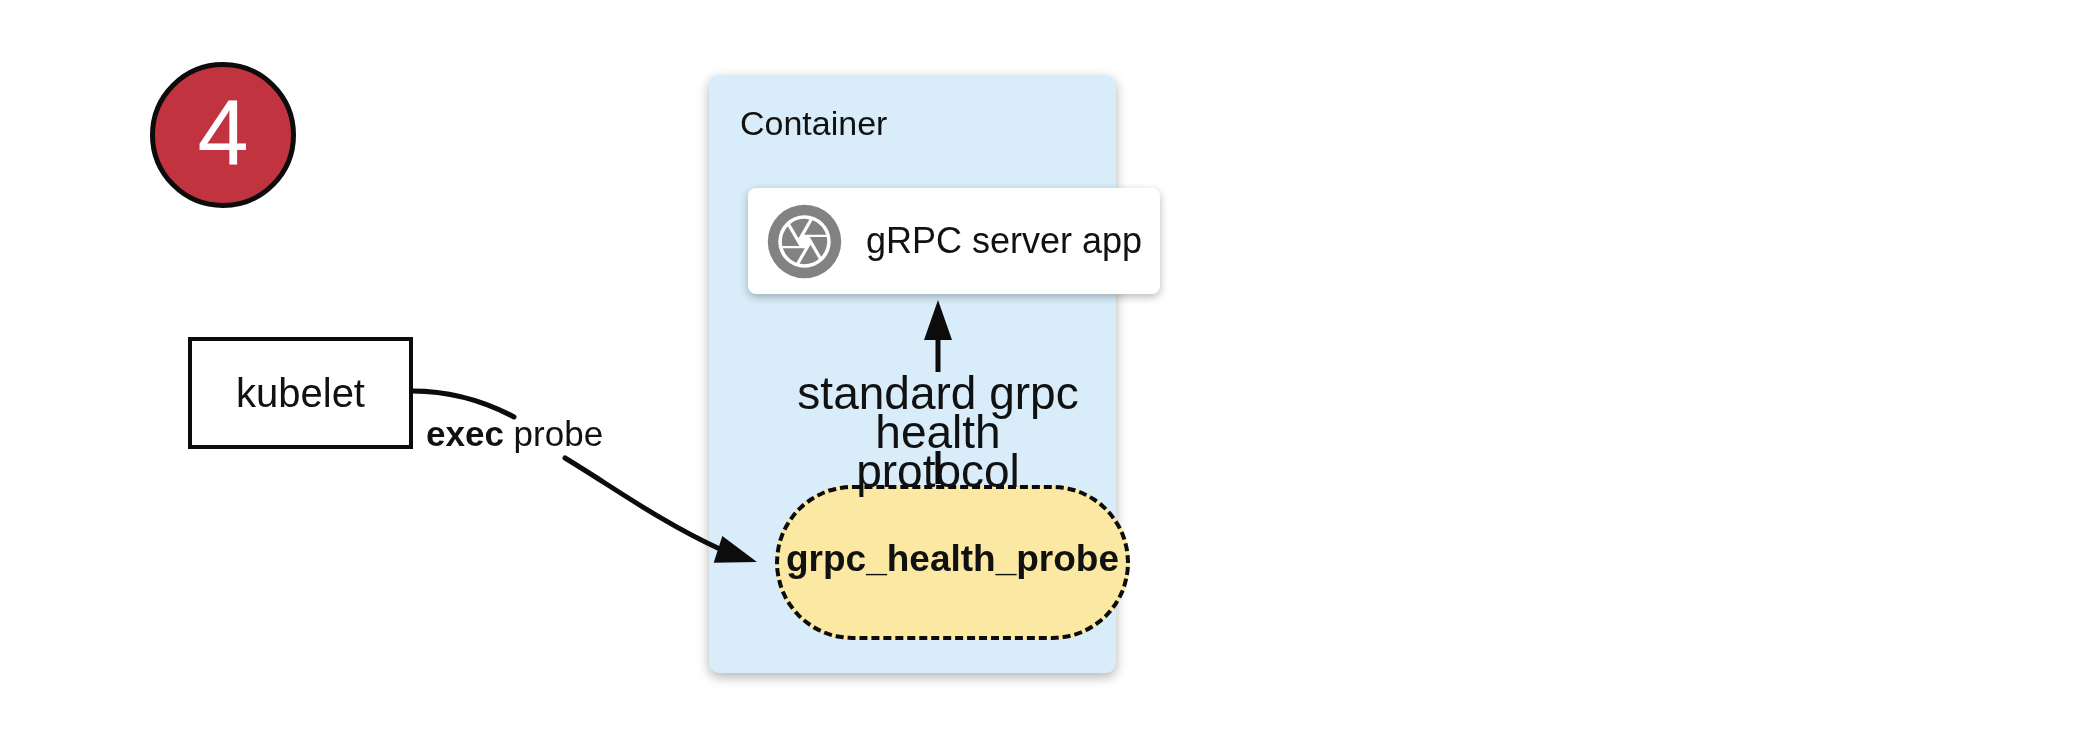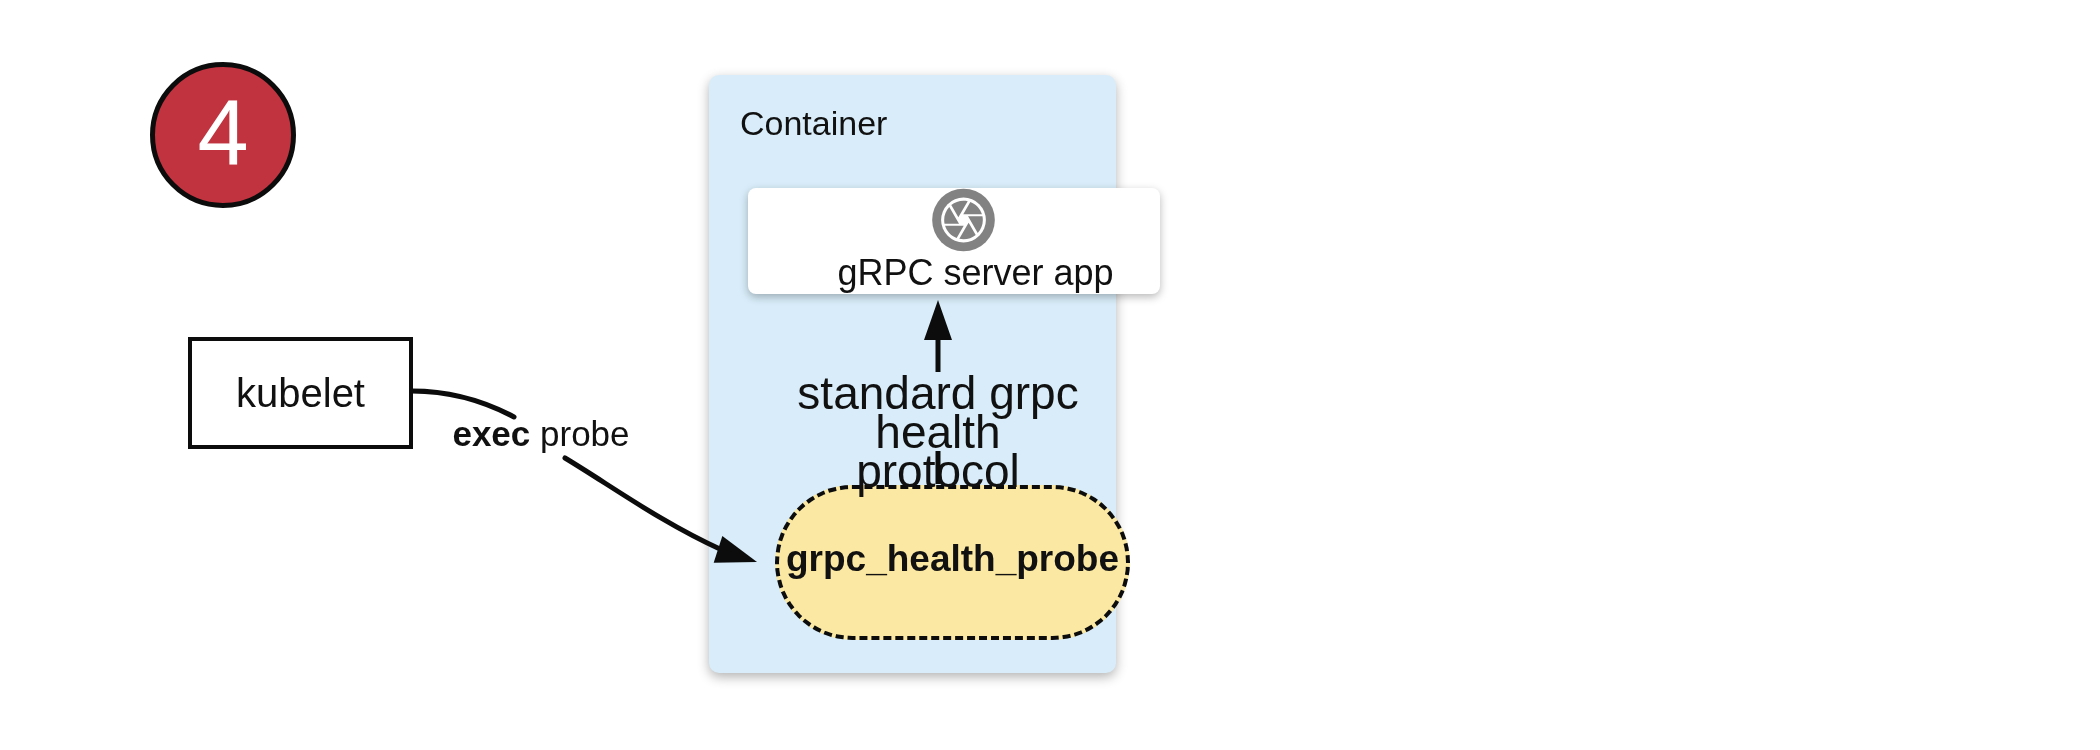--- a/index.html
+++ b/index.html
@@ -41,21 +41,20 @@
     border: 4px solid #0c0c0c;
     display: flex; align-items: center; justify-content: center;
     font-size: 40px;
   }
 
   
   .exec-label {
     position: absolute;
     left: 426px; top: 414px;
     width: 230px;
-    text-align: center;
     font-size: 35px;
     line-height: 40px;
     white-space: nowrap;
   }
   .exec-label .b { font-weight: bold; }
 
   
   .container-box {
     position: absolute;
     left: 694px; top: 75px;
@@ -73,21 +72,20 @@
   }
   .server-box {
     position: absolute;
     left: 39px; top: 113px;
     width: 412px; height: 106px;
     background: #ffffff;
     border-radius: 8px;
     box-shadow: 0 3px 8px rgba(0,0,0,0.28);
     display: flex; align-items: center;
     padding-left: 19px;
-    flex-direction: column;
   }
   .server-box .label {
     margin-left: 24px;
     font-size: 36px;
     white-space: nowrap;
   }
   .aperture { display: block; }
 
   .probe-box {
     position: absolute;

